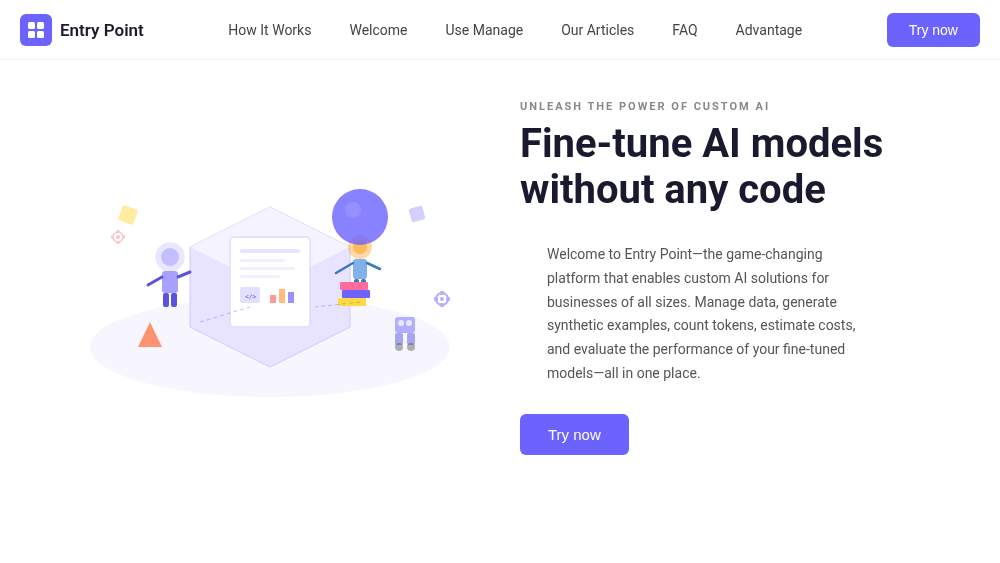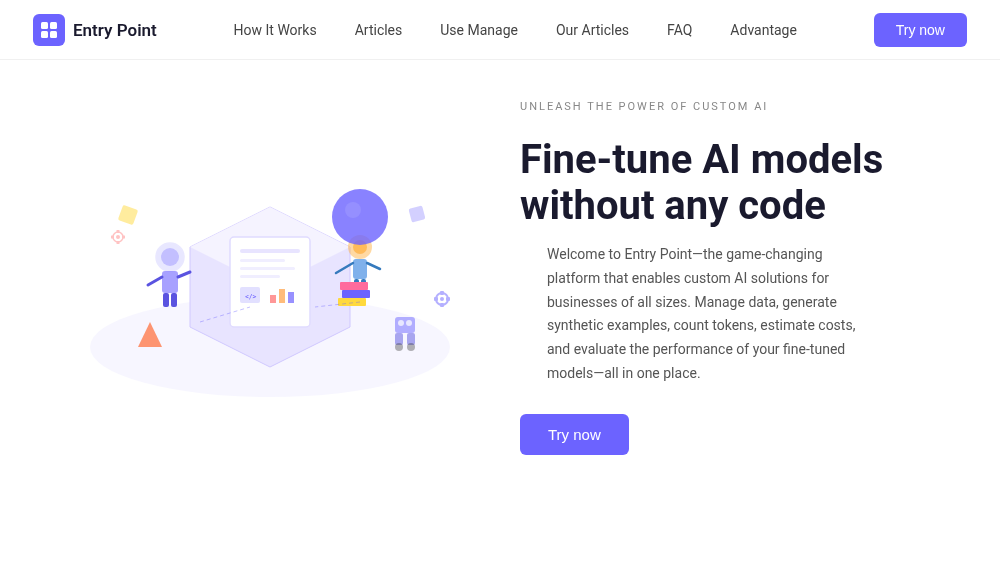--- a/index.html
+++ b/index.html
@@ -1,21 +1,21 @@
 <!DOCTYPE html>
 <html><head>
   <meta charset="utf-8">
   <style>
     * { margin: 0; padding: 0; box-sizing: border-box; }
     body { font-family: -apple-system, BlinkMacSystemFont, 'Segoe UI', Roboto, sans-serif; background: #fff; color: #1a1a2e; overflow-x: hidden; width: 1000px; }
 
     
     .navbar {
       display: flex; align-items: center; justify-content: space-between;
-      padding: 0 33px; height: 60px; border-bottom: 1px solid #f0f0f0;
+      padding: 0 20px; height: 60px; border-bottom: 1px solid #f0f0f0;
       position: sticky; top: 0; background: #fff; z-index: 100;
     }
     .nav-logo { display: flex; align-items: center; gap: 8px; }
     .nav-logo-icon {
       width: 32px; height: 32px; background: #6c63ff; border-radius: 6px;
       display: flex; align-items: center; justify-content: center;
     }
     .nav-logo-icon svg { width: 20px; height: 20px; fill: white; }
     .nav-logo-text { font-size: 17px; font-weight: 600; color: #1a1a2e; }
     .nav-links { display: flex; align-items: center; gap: 38px; }
@@ -29,24 +29,24 @@
     .hero {
       display: flex; align-items: center;
       padding: 40px 40px 60px 40px; min-height: 340px;
     }
     .hero-illustration {
       flex: 0 0 460px; height: 300px; position: relative;
       display: flex; align-items: center; justify-content: center;
     }
     .hero-content { flex: 1; padding-left: 20px; }
     .hero-eyebrow {
-      font-size: 11px; font-weight: 400; letter-spacing: 2px; color: #888;
-      text-transform: uppercase; margin-bottom: 24px;
+      font-size: 11px; font-weight: 700; letter-spacing: 2px; color: #888;
+      text-transform: uppercase; margin-bottom: 8px;
     }
-    .hero-title { font-size: 40px; font-weight: 700; line-height: 1.15; color: #1a1a2e; margin-bottom: 14px; }
+    .hero-title { font-size: 40px; font-weight: 700; line-height: 1.15; color: #1a1a2e; margin-bottom: 30px; }
     .hero-desc { font-size: 14px; line-height: 1.7; color: #555; max-width: 320px; margin-bottom: 28px; margin-left: 27px; }
     .btn-try-hero {
       background: #6c63ff; color: white; border: none; border-radius: 6px;
       padding: 12px 28px; font-size: 15px; font-weight: 500; cursor: pointer;
     }
 
     
     .steps-section { background: #fff; padding: 60px 40px 40px; text-align: center; }
 
     
@@ -63,21 +63,21 @@
         <rect x="11" y="2" width="7" height="7" rx="1.5"></rect>
         <rect x="2" y="11" width="7" height="7" rx="1.5"></rect>
         <rect x="11" y="11" width="7" height="7" rx="1.5"></rect>
       </svg>
     </div>
     <span class="nav-logo-text">Entry Point</span>
   </div>
 
   <div class="nav-links">
     <a class="nav-link">How It Works</a>
-    <a class="nav-link">Articles</a>
+    <a class="nav-link">Welcome</a>
     <a class="nav-link">Use Manage</a>
     <a class="nav-link">Our Articles</a>
     <a class="nav-link">FAQ</a>
     <a class="nav-link">Advantage</a>
   </div>
 
   <button class="btn-try-nav">Try now</button>
 </nav>
 
 <section class="hero">

